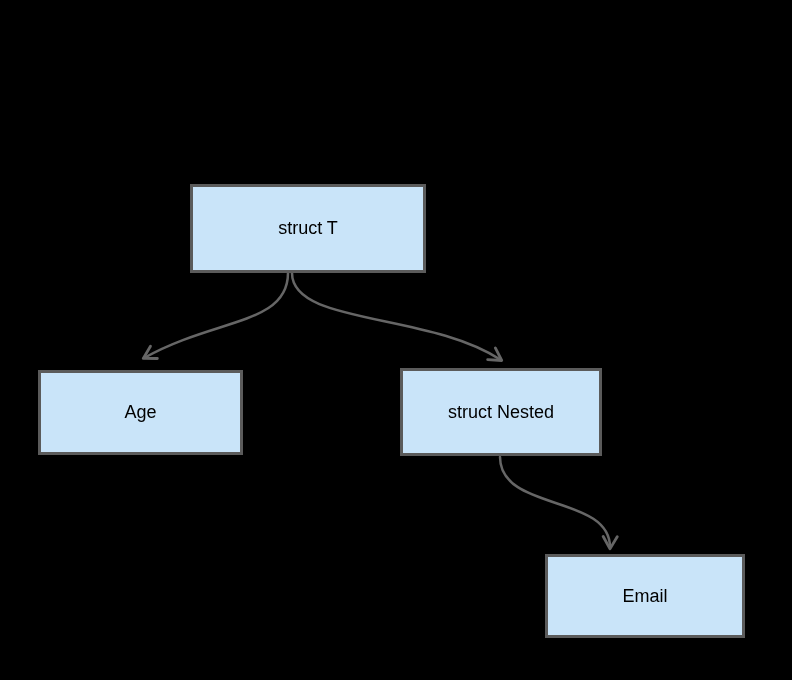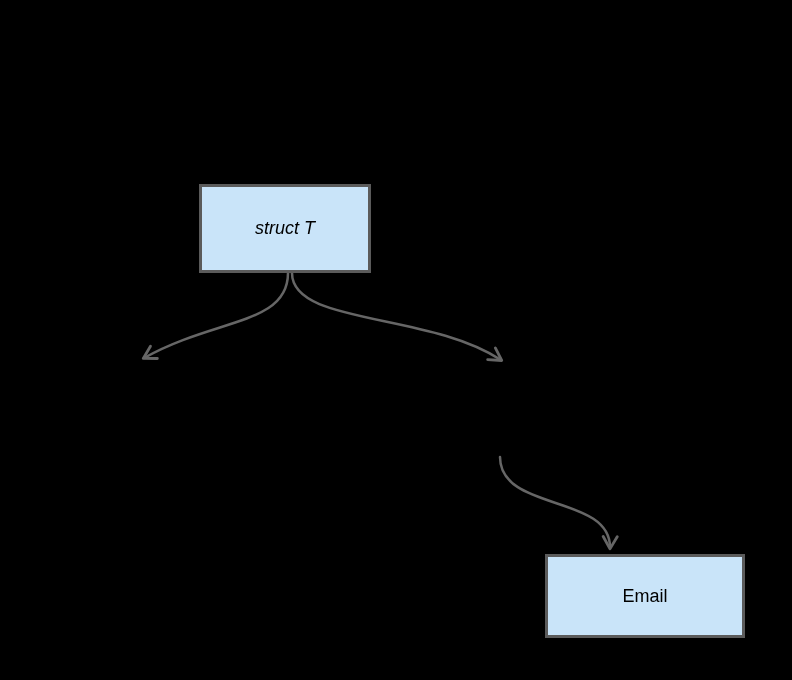--- a/index.html
+++ b/index.html
@@ -26,21 +26,21 @@
     position: absolute;
     background: #c9e4f9;
     border: 3px solid #5b5b5b;
     box-sizing: border-box;
     display: flex;
     align-items: center;
     justify-content: center;
     color: #000000;
     font-size: 18px;
   }
-  .node-struct-t  { left: 199px; top: 184px; width: 172px; height: 89px; font-style: italic; }
+  .node-struct-t  { left: 190px; top: 184px; width: 236px; height: 89px; }
   .node-age       { left:  38px; top: 370px; width: 205px; height: 85px; }
   .node-nested    { left: 400px; top: 368px; width: 202px; height: 88px; }
   .node-email     { left: 505px; top: 554px; width: 200px; height: 84px; margin-left: 40px; }
 </style>
 </head>
 <body>
 
 <div class="canvas">
 
   <svg class="edges-layer" width="792" height="680" viewBox="0 0 792 680">
@@ -51,19 +51,25 @@
     </defs>
     <path d="M 288 273 C 288 325, 215 318, 144 358" fill="none" stroke="#666666" stroke-width="2.5" stroke-linecap="round" marker-end="url(#arrowhead)"></path>
     <path d="M 292 273 C 292 325, 428 312, 501 360" fill="none" stroke="#666666" stroke-width="2.5" stroke-linecap="round" marker-end="url(#arrowhead)"></path>
     <path d="M 500 457 C 500 512, 611 494, 610 548" fill="none" stroke="#666666" stroke-width="2.5" stroke-linecap="round" marker-end="url(#arrowhead)"></path>
   </svg>
 
   <div class="node node-struct-t">
     <span>struct T</span>
   </div>
 
+  <div class="node node-age">
+    <span>Age</span>
+  </div>
 
+  <div class="node node-nested">
+    <span>struct Nested</span>
+  </div>
 
   <div class="node node-email">
     <span>Email</span>
   </div>
 
 </div>
 
 </body></html>

